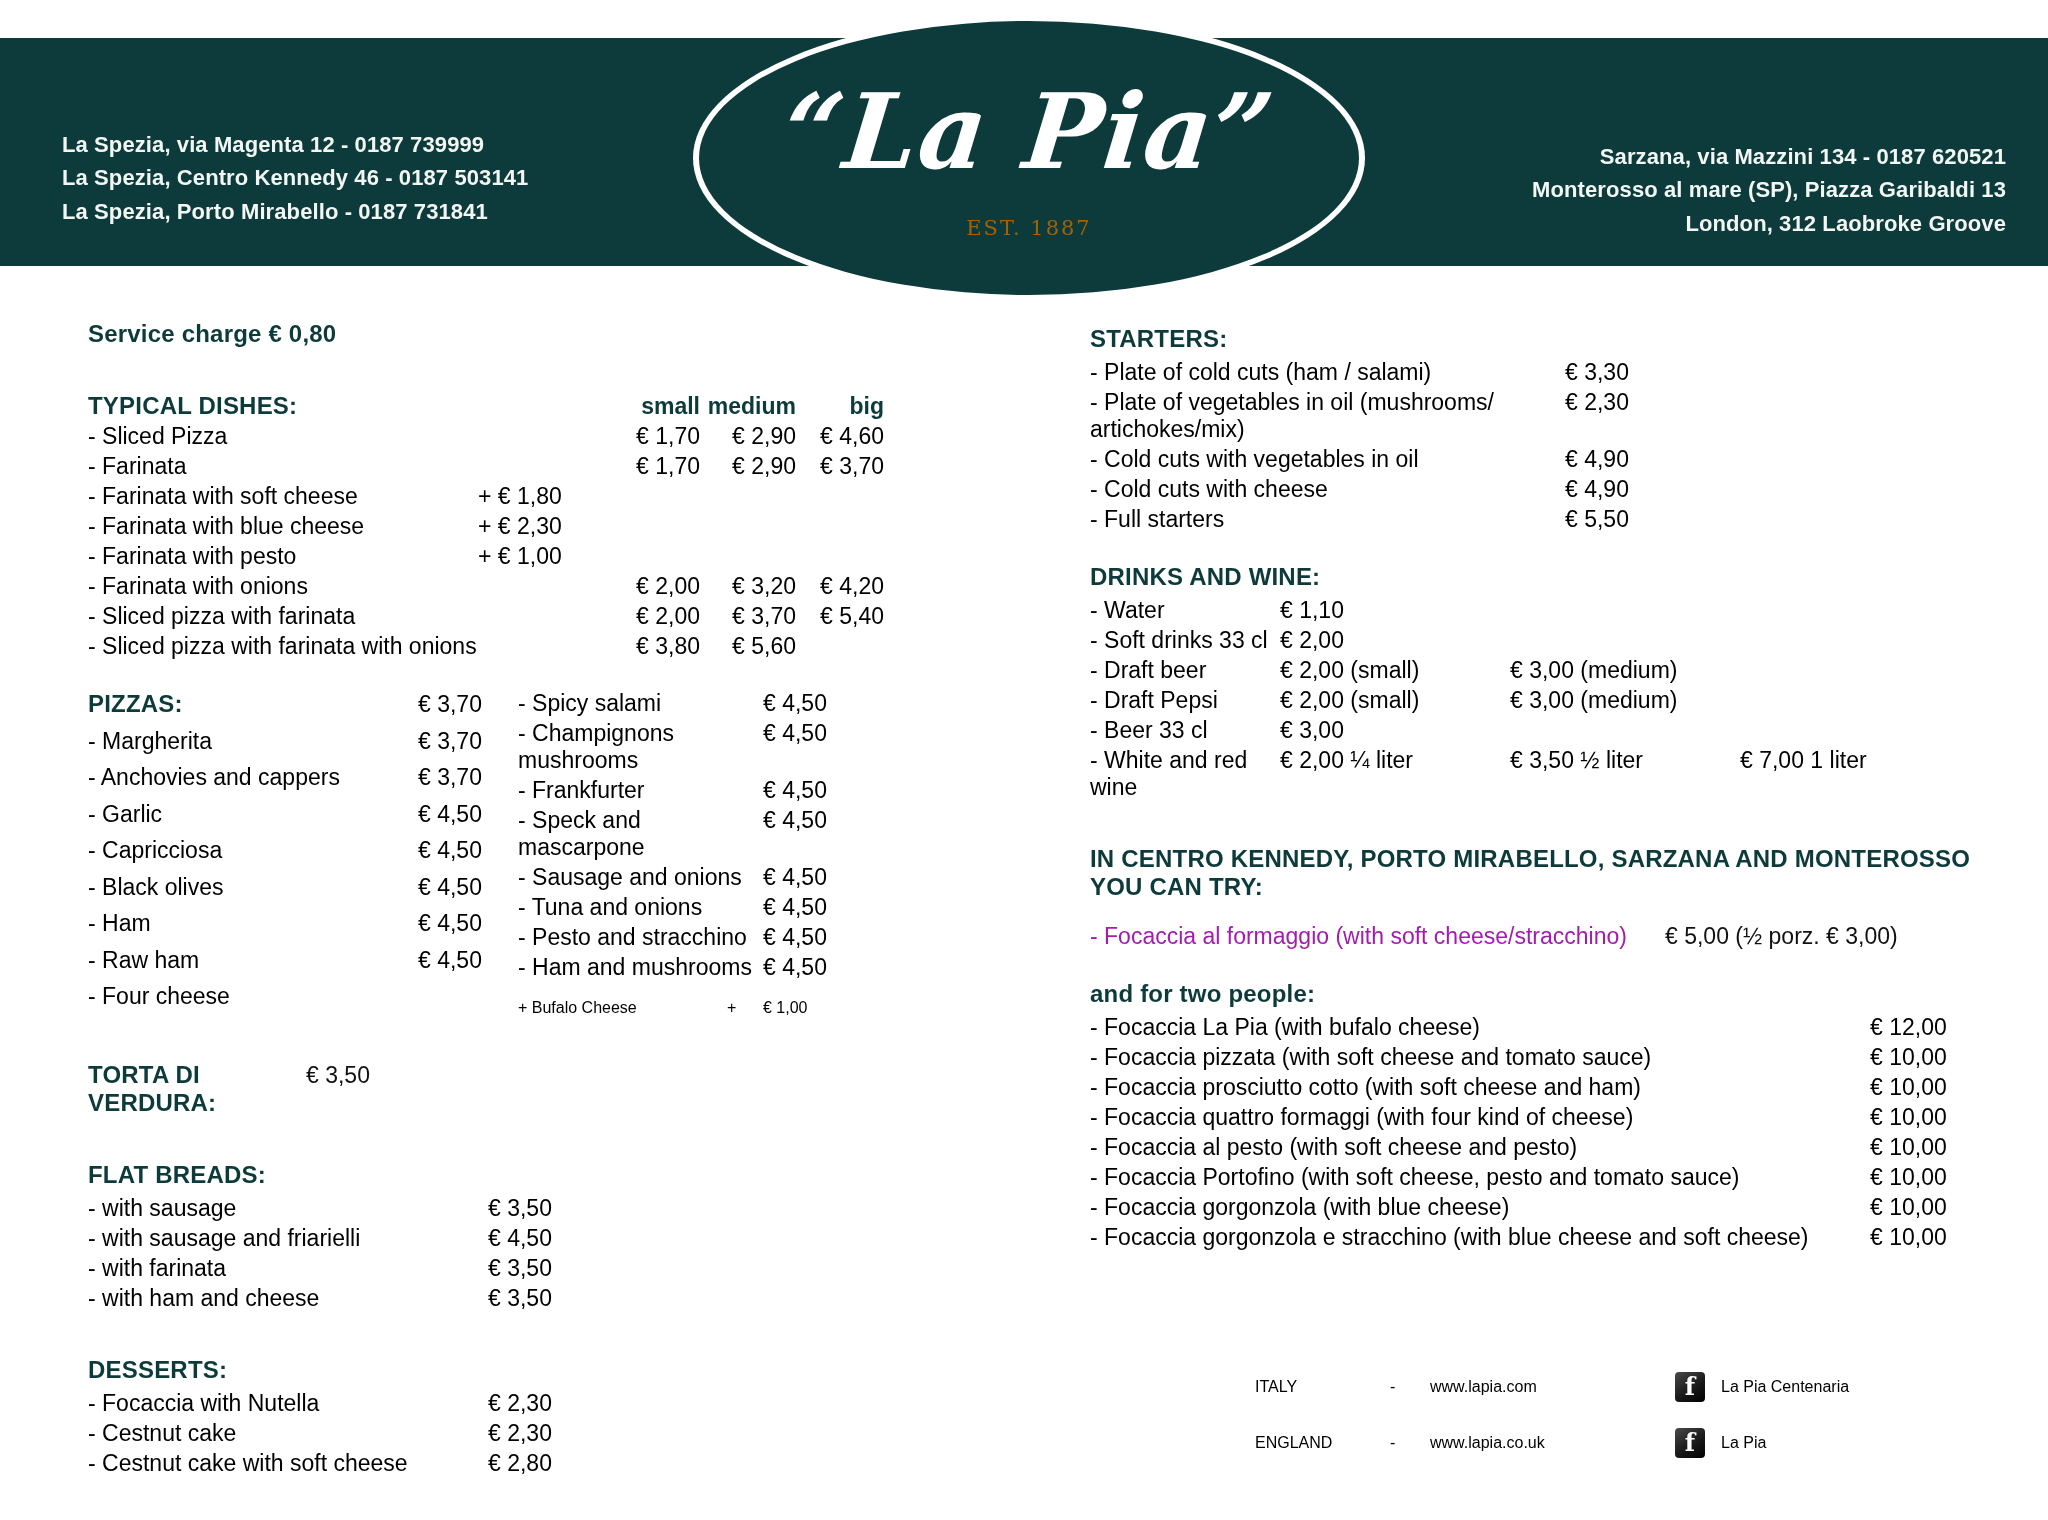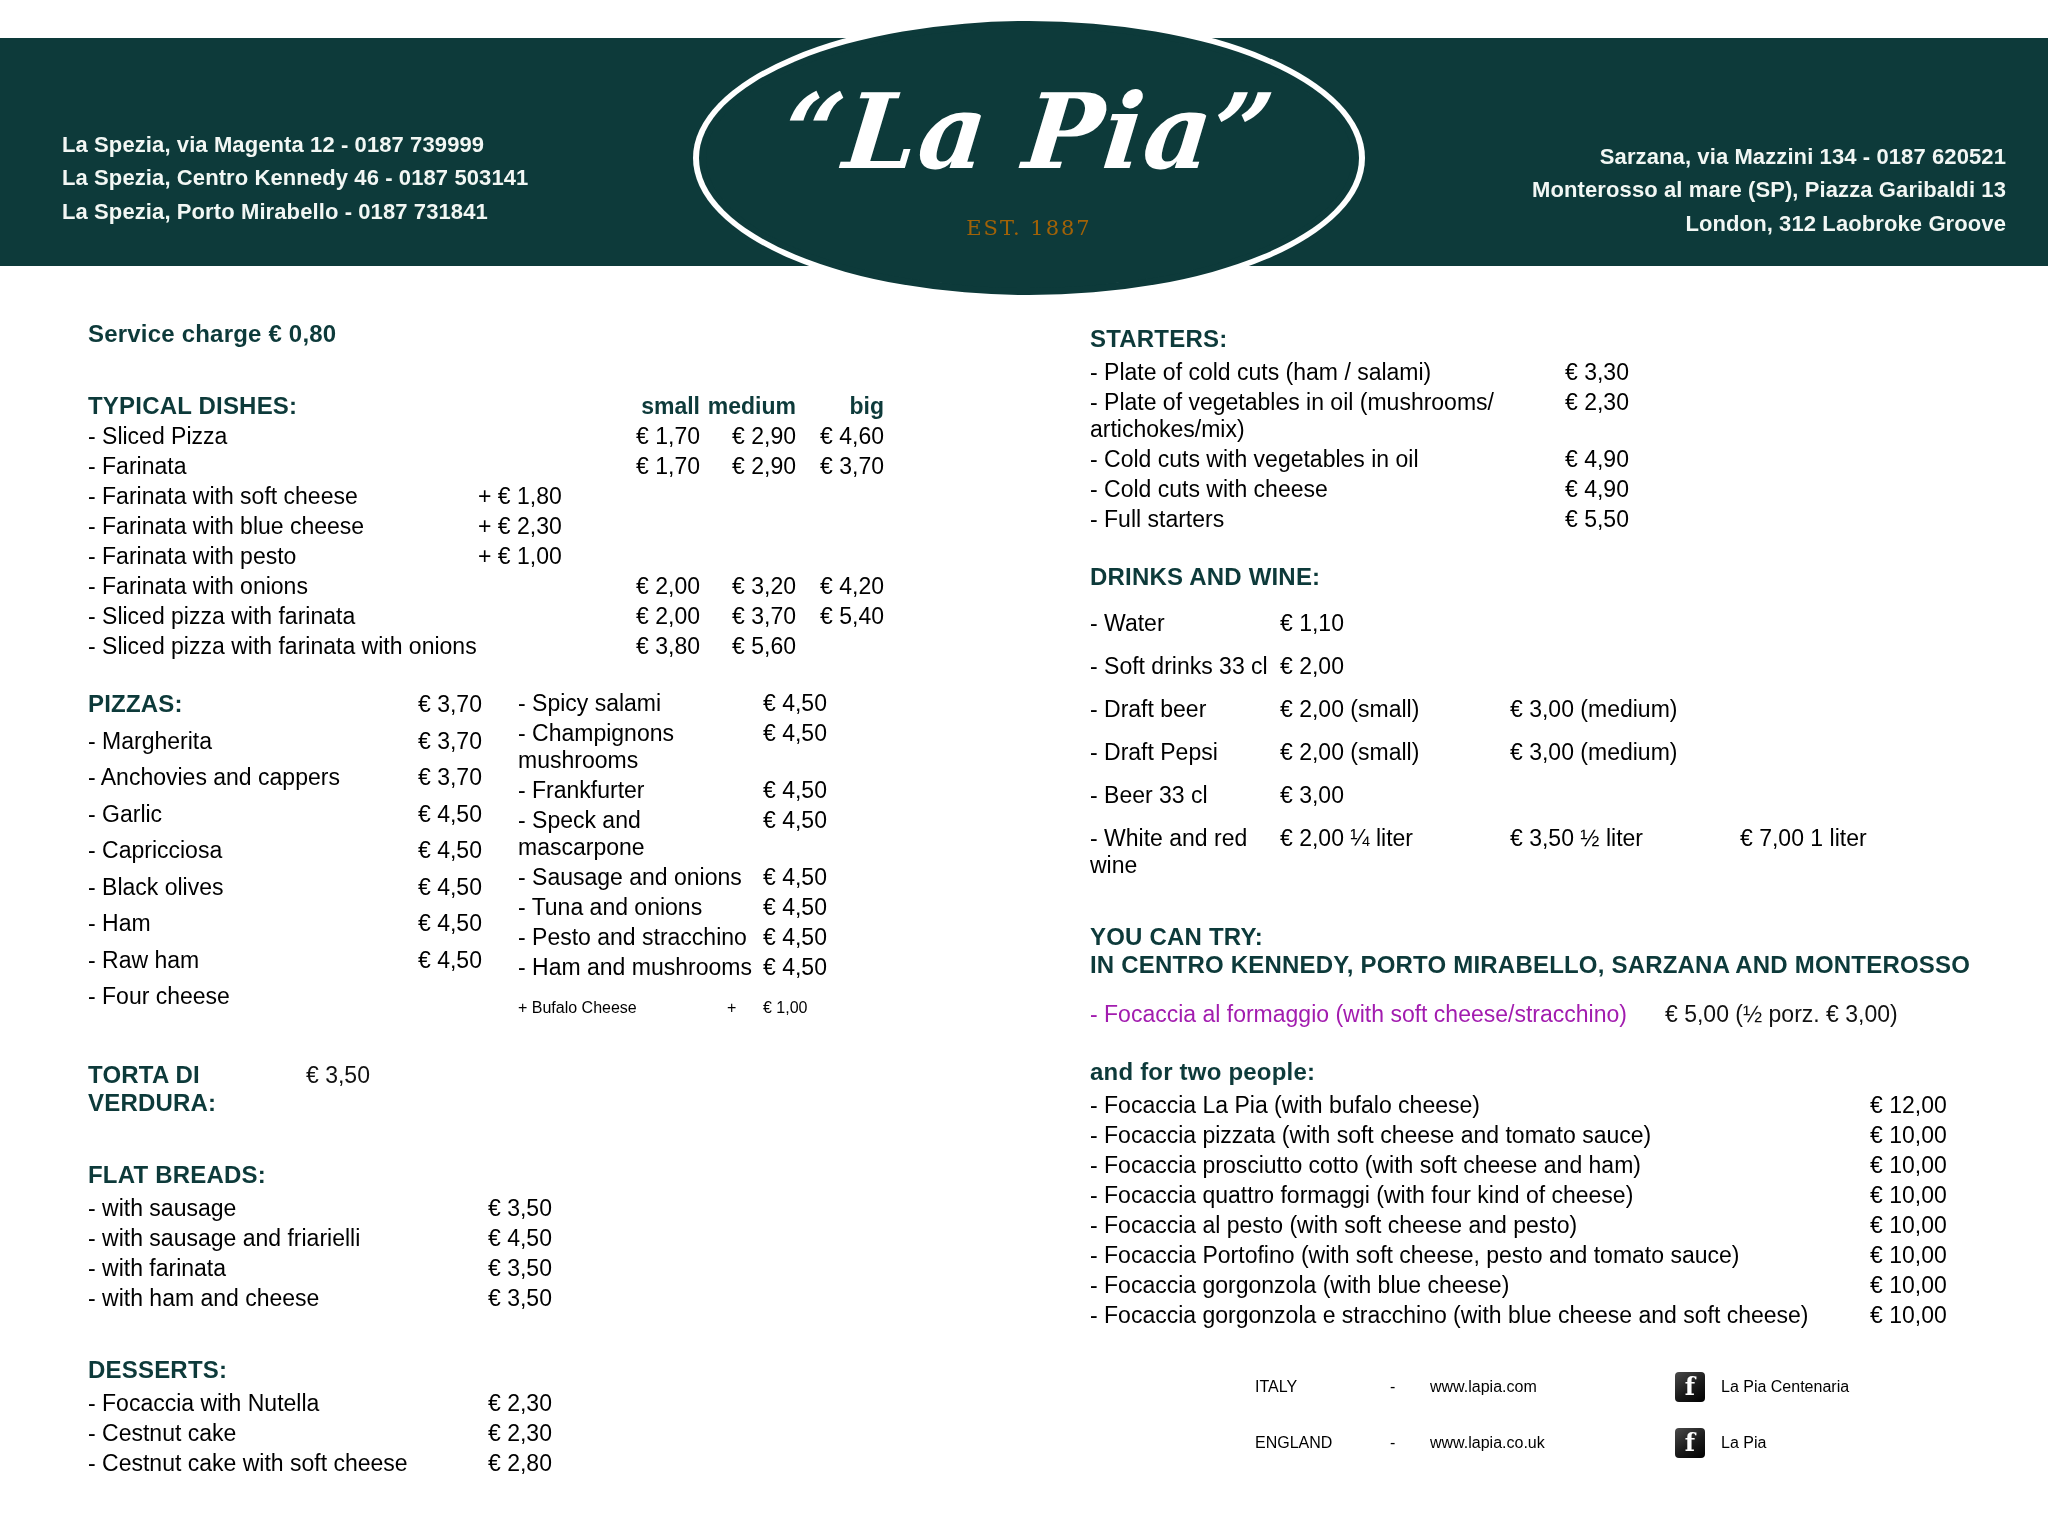--- a/index.html
+++ b/index.html
@@ -92,21 +92,21 @@
   .np-starters { display: grid; grid-template-columns: 460px 1fr; row-gap: 3px; align-items: baseline; }
   .np-starters .n { font-size: 23px; }
   .np-starters .p { font-size: 23px; text-align: left; margin-left: 15px; }
 
   .np-foc { display: grid; grid-template-columns: 1fr 120px; row-gap: 3px; align-items: baseline; }
   .np-foc .n { font-size: 23px; }
   .np-foc .p { font-size: 23px; text-align: left; }
 
   
   .dr-grid { display: grid; grid-template-columns: 190px 230px 230px 250px; row-gap: 3px; align-items: baseline; }
-  .dr-grid div { font-size: 23px; margin-top: 13px; }
+  .dr-grid div { font-size: 23px; }
 
   .torta-row { display: grid; grid-template-columns: 218px 1fr; align-items: baseline; }
 
   
   .footer { position: absolute; left: 1255px; top: 1372px; }
   .ft-row { display: grid; grid-template-columns: 135px 40px 245px 46px auto;
             align-items: center; font-size: 16px; margin-bottom: 26px; }
   .fb-icon {
     width: 30px; height: 30px; border-radius: 4px;
     background: linear-gradient(145deg,#4a4a4a 0%,#1a1a1a 55%,#000 100%);
@@ -348,22 +348,22 @@
         <div>- White and red wine</div>
         <div>€ 2,00   ¼ liter</div>
         <div>€ 3,50   ½ liter</div>
         <div>€ 7,00   1 liter</div>
       </div>
     </div>
 
     <div class="gap-lg"></div>
 
     <div>
+      <div class="sect-title">IN CENTRO KENNEDY, PORTO MIRABELLO, SARZANA AND MONTEROSSO</div>
       <div class="sect-title">YOU CAN TRY:</div>
-      <div class="sect-title">IN CENTRO KENNEDY, PORTO MIRABELLO, SARZANA AND MONTEROSSO</div>
 
       <div style="display:grid; grid-template-columns: 575px 1fr; margin-top:22px;">
         <div class="line">- Focaccia al formaggio (with soft cheese/stracchino)</div>
         <div class="price">€ 5,00 (½ porz. € 3,00)</div>
       </div>
 
       <div class="gap-md"></div>
 
       <div class="sect-title">and for two people:</div>
 

